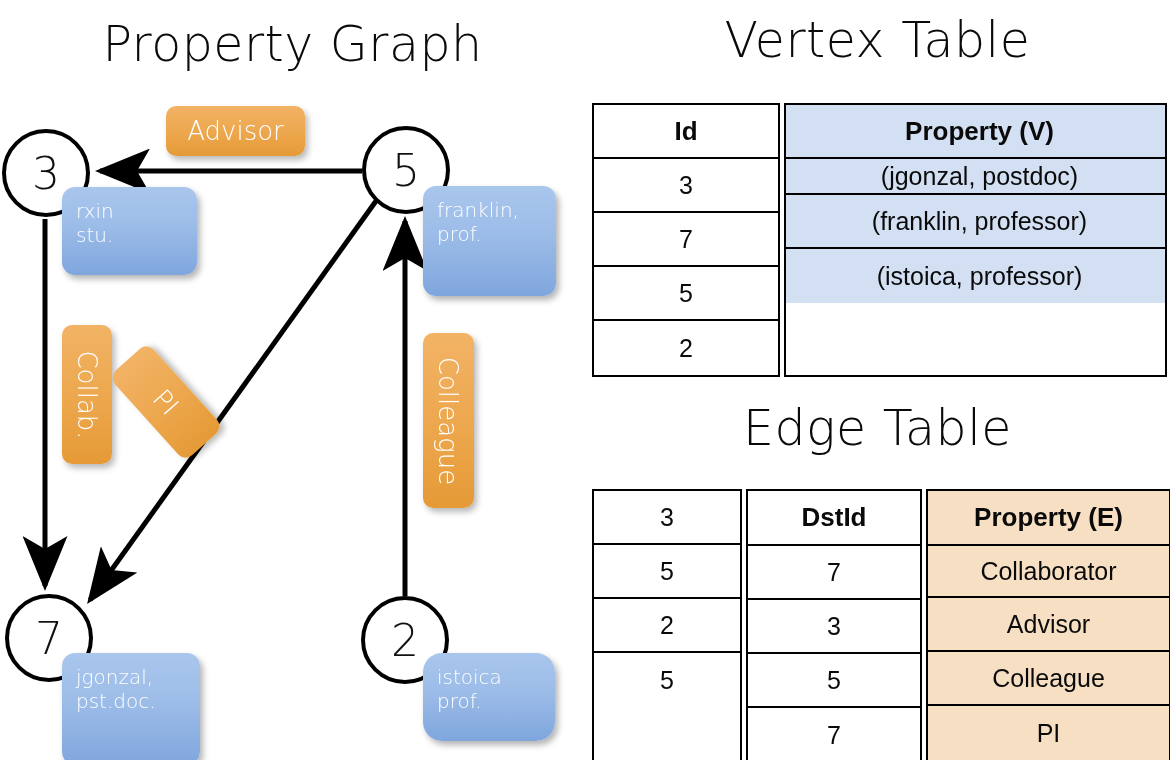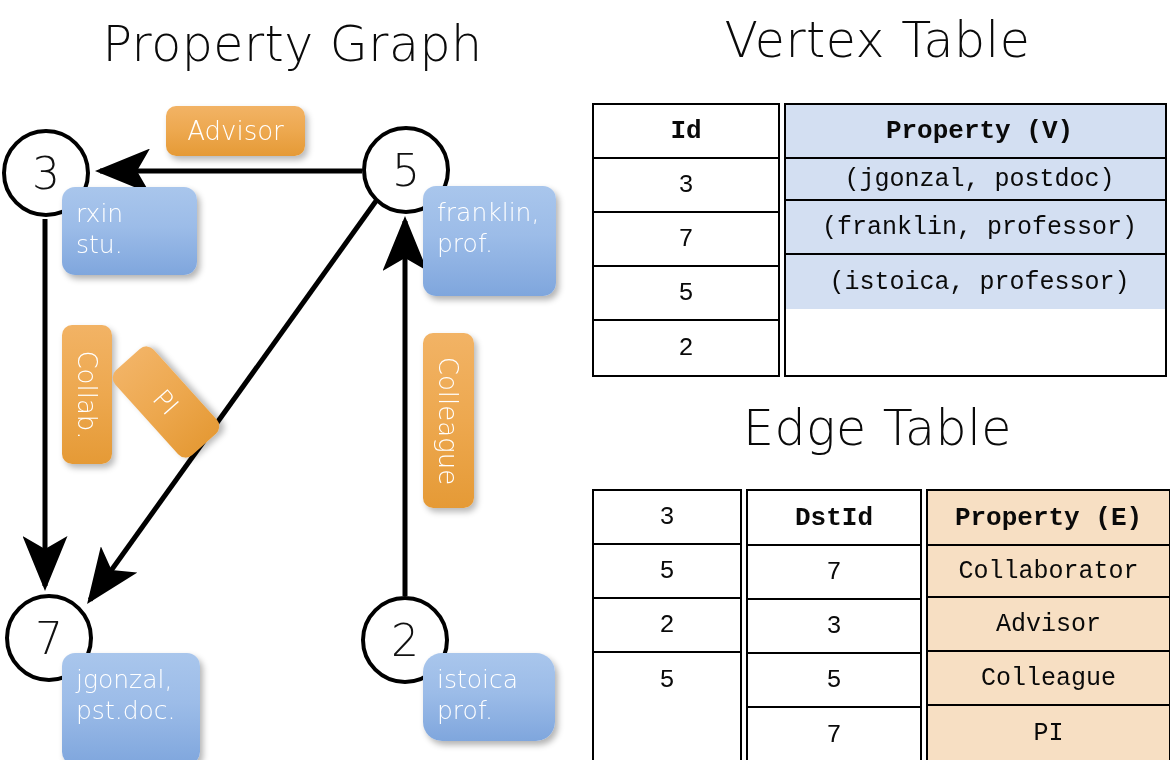--- a/index.html
+++ b/index.html
@@ -62,21 +62,21 @@
 
   
   .vprop {
     position: absolute;
     border-radius: 13px;
     background: linear-gradient(to bottom, #a9c6ec 0%, #9cbce8 45%, #7fa6dd 100%);
     box-shadow: 3px 4px 6px rgba(0,0,0,0.30);
     color: #ffffff;
     font-family: "DejaVu Sans", sans-serif;
     font-weight: 300;
-    font-size: 25px;
+    font-size: 20px;
     line-height: 1.22;
     padding: 12px 14px;
     box-sizing: border-box;
     z-index: 6;
     white-space: pre-line;
   }
 
   
   .eprop {
     position: absolute;
@@ -118,21 +118,21 @@
     flex-direction: column;
     border: 2px solid #000;
     box-sizing: border-box;
   }
   .tcell {
     border-bottom: 2px solid #000;
     box-sizing: border-box;
     display: flex;
     align-items: center;
     justify-content: center;
-    font-family: Liberation Mono, monospace;
+    font-family: Liberation Sans, sans-serif;
     font-weight: 300;
     font-size: 25px;
     color: #0a0a0a;
     white-space: nowrap;
     overflow: hidden;
   }
   .tcell:last-child { border-bottom: none; }
   .tcell.hdr {
     font-weight: 700;
     font-size: 26px;
@@ -202,21 +202,21 @@
   <div class="tcol white-col" style="width:188px;">
     <div class="tcell hdr" style="height:54px;">Id</div>
     <div class="tcell" style="height:54px;">3</div>
     <div class="tcell" style="height:54px;">7</div>
     <div class="tcell" style="height:54px;">5</div>
     <div class="tcell" style="height:54px;">2</div>
   </div>
 
   <div class="tcol blue-col" style="width:383px;">
     <div class="tcell hdr" style="height:54px;">Property (V)</div>
-    <div class="tcell" style="height:42px;text-align:center;">(jgonzal, postdoc)</div>
+    <div class="tcell" style="height:36px;text-align:center;">(jgonzal, postdoc)</div>
     <div class="tcell" style="height:54px;">(franklin, professor)</div>
     <div class="tcell" style="height:54px;">(istoica, professor)</div>
   </div>
 </div>
 
 <div class="tbl" id="edge-table" style="left:592px; top:489px;">
 
   <div class="tcol white-col" style="width:150px;">
     <div class="tcell" style="height:54px;">3</div>
     <div class="tcell" style="height:54px;">5</div>

